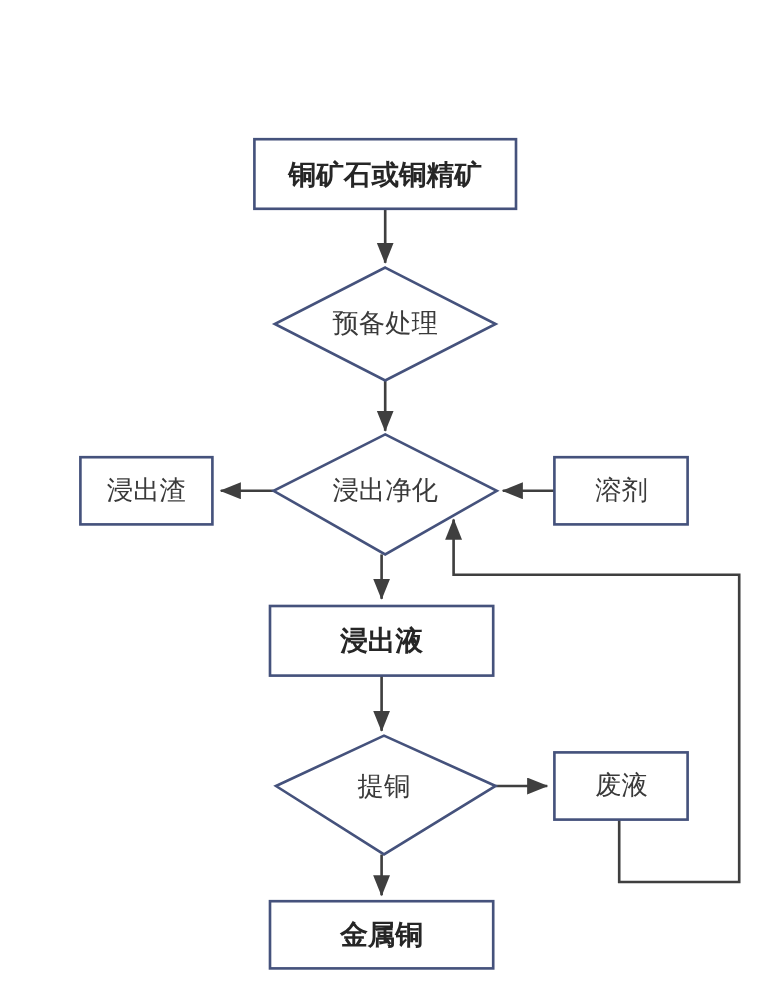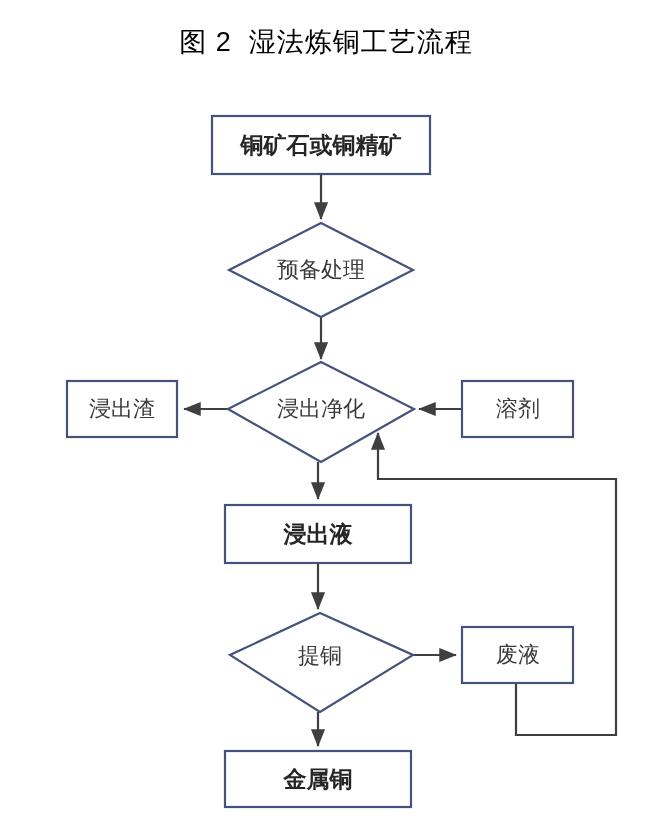--- a/index.html
+++ b/index.html
@@ -64,21 +64,20 @@
     stroke: #3f3f3f;
     stroke-width: 2.2;
     fill: none;
   }
 </style>
 </head>
 <body>
 
 <div id="page">
 
-  <div id="figure-title">图 2  湿法炼铜工艺流程</div>
 
   <svg id="flow-svg" width="652" height="822" viewBox="0 0 652 822">
 
     <defs>
       <marker id="arrowhead" markerWidth="9" markerHeight="9" refX="7.6" refY="3.2" orient="auto" markerUnits="strokeWidth">
         <path d="M0,0 L8,3.2 L0,6.4 z" fill="#3f3f3f"></path>
       </marker>
     </defs>
 
     <g>

